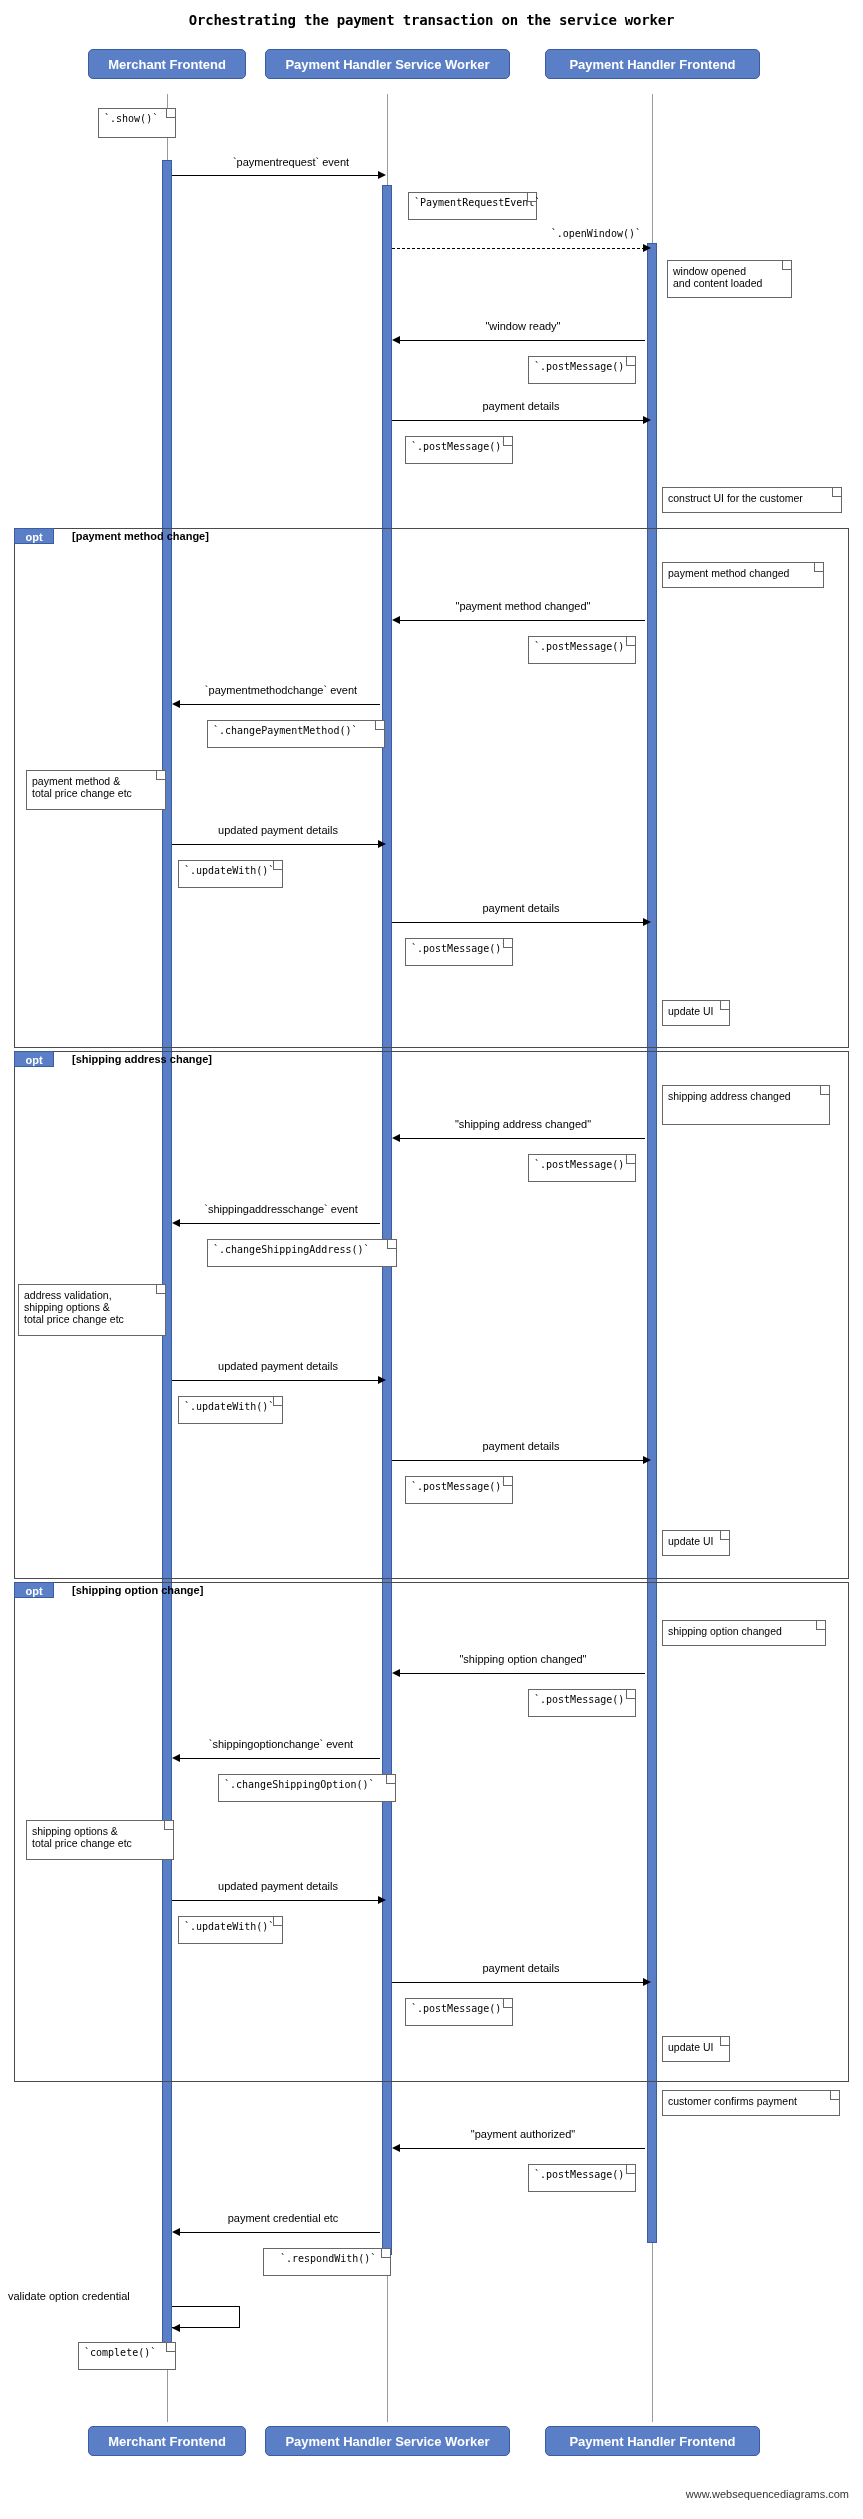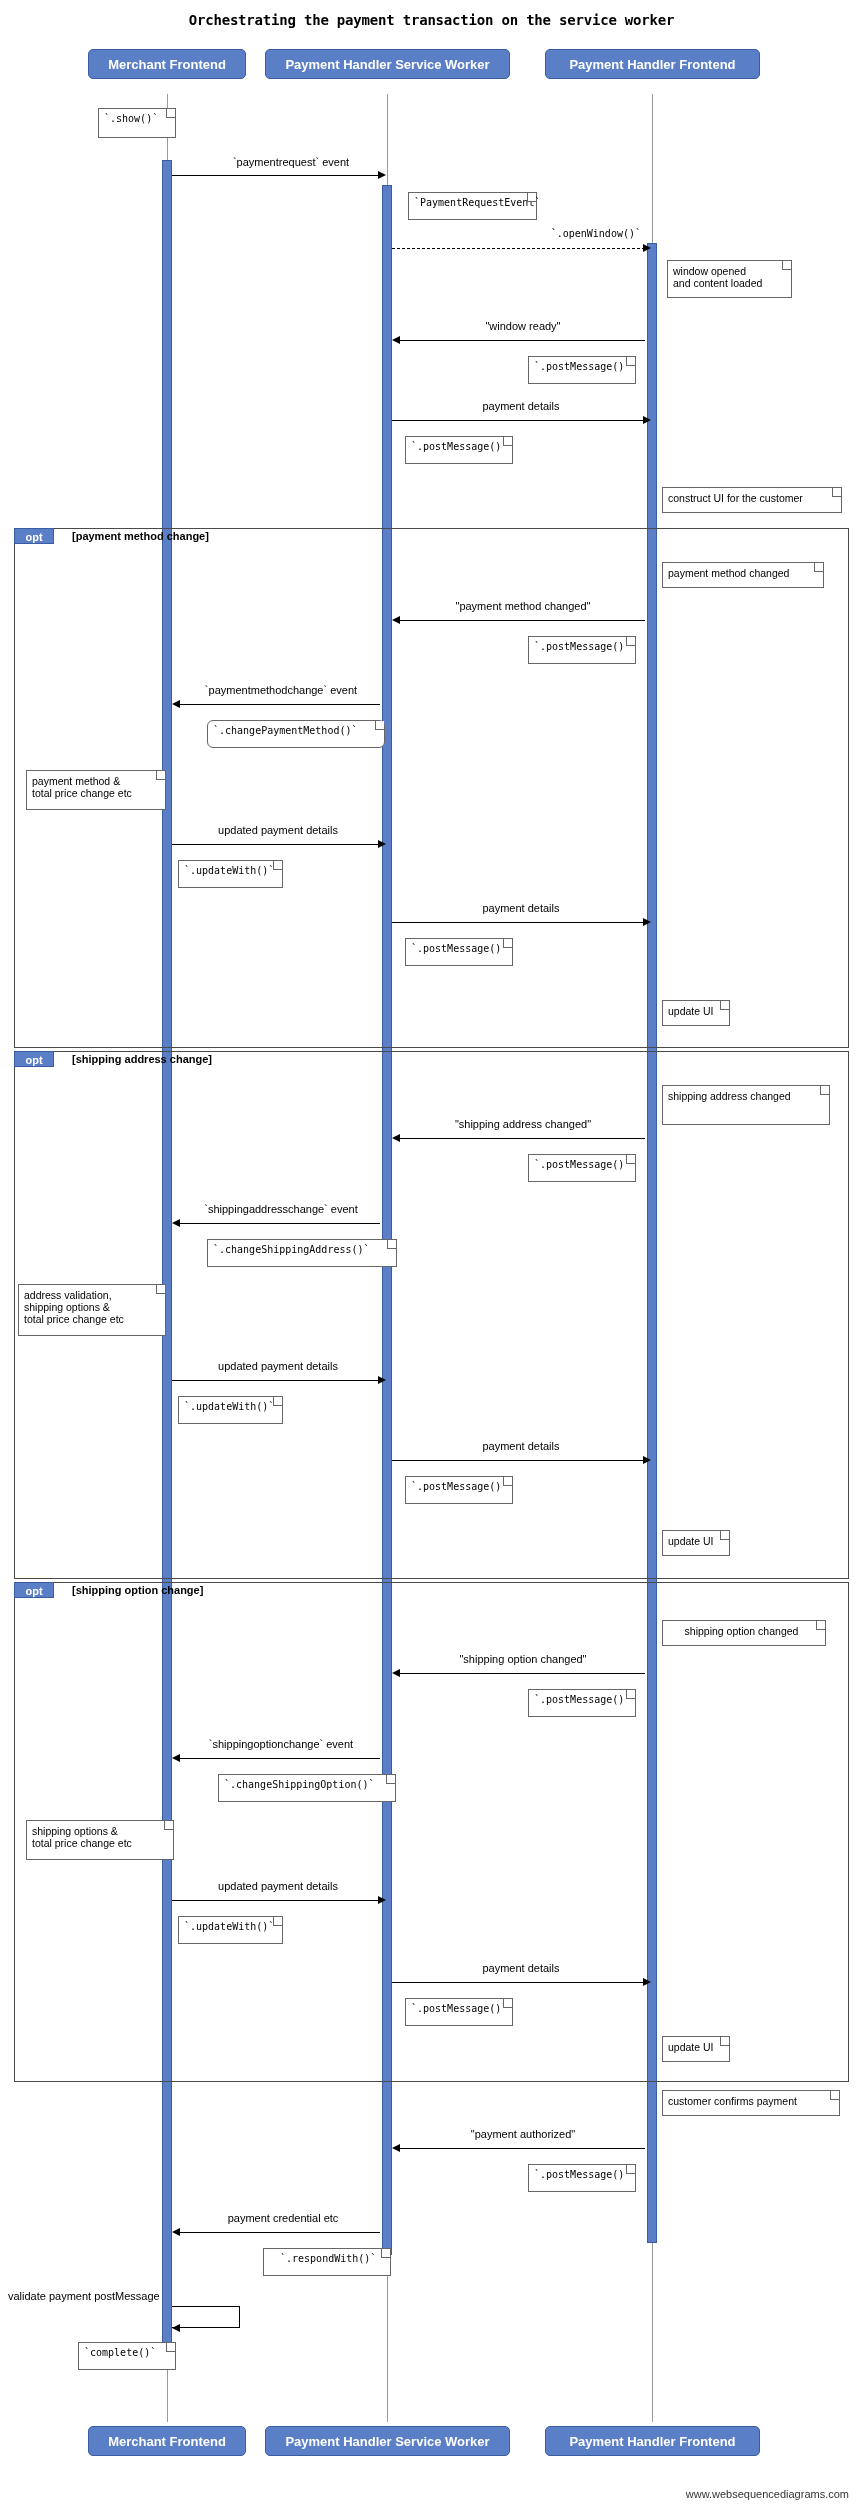--- a/index.html
+++ b/index.html
@@ -225,21 +225,21 @@
   <div class="arrow-label" style="left:430px; top:600px; width:186px;">"payment method changed"</div>
   <div class="arrow-line" style="left:400px; top:620px; width:245px;"></div>
   <div class="arrow-head left" style="left:392px; top:616px;"></div>
 
   <div class="note mono" style="left:528px; top:636px; width:108px; height:28px;">`.postMessage()`<span class="fold"></span></div>
 
   <div class="arrow-label" style="left:178px; top:684px; width:206px;">`paymentmethodchange` event</div>
   <div class="arrow-line" style="left:180px; top:704px; width:200px;"></div>
   <div class="arrow-head left" style="left:172px; top:700px;"></div>
 
-  <div class="note mono" style="left:207px; top:720px; width:178px; height:28px;border-radius:6px;">`.changePaymentMethod()`<span class="fold"></span></div>
+  <div class="note mono" style="left:207px; top:720px; width:178px; height:28px;">`.changePaymentMethod()`<span class="fold"></span></div>
 
   <div class="note" style="left:26px; top:770px; width:140px; height:40px;">payment method &amp;
 total price change etc<span class="fold"></span></div>
 
   <div class="arrow-label" style="left:185px; top:824px; width:186px;">updated payment details</div>
   <div class="arrow-line" style="left:172px; top:844px; width:208px;"></div>
   <div class="arrow-head right" style="left:378px; top:840px;"></div>
 
   <div class="note mono" style="left:178px; top:860px; width:105px; height:28px;">`.updateWith()`<span class="fold"></span></div>
 
@@ -276,21 +276,21 @@
   <div class="note mono" style="left:178px; top:1396px; width:105px; height:28px;">`.updateWith()`<span class="fold"></span></div>
 
   <div class="arrow-label" style="left:428px; top:1440px; width:186px;">payment details</div>
   <div class="arrow-line" style="left:392px; top:1460px; width:253px;"></div>
   <div class="arrow-head right" style="left:643px; top:1456px;"></div>
 
   <div class="note mono" style="left:405px; top:1476px; width:108px; height:28px;">`.postMessage()`<span class="fold"></span></div>
 
   <div class="note" style="left:662px; top:1530px; width:68px; height:26px;">update UI<span class="fold"></span></div>
 
-  <div class="note" style="left:662px; top:1620px; width:164px; height:26px;text-align:center;">shipping option changed<span class="fold"></span></div>
+  <div class="note" style="left:662px; top:1620px; width:164px; height:26px;">shipping option changed<span class="fold"></span></div>
 
   <div class="arrow-label" style="left:430px; top:1653px; width:186px;">"shipping option changed"</div>
   <div class="arrow-line" style="left:400px; top:1673px; width:245px;"></div>
   <div class="arrow-head left" style="left:392px; top:1669px;"></div>
 
   <div class="note mono" style="left:528px; top:1689px; width:108px; height:28px;">`.postMessage()`<span class="fold"></span></div>
 
   <div class="arrow-label" style="left:178px; top:1738px; width:206px;">`shippingoptionchange` event</div>
   <div class="arrow-line" style="left:180px; top:1758px; width:200px;"></div>
   <div class="arrow-head left" style="left:172px; top:1754px;"></div>
@@ -321,21 +321,21 @@
   <div class="arrow-head left" style="left:392px; top:2144px;"></div>
 
   <div class="note mono" style="left:528px; top:2164px; width:108px; height:28px;">`.postMessage()`<span class="fold"></span></div>
 
   <div class="arrow-label" style="left:190px; top:2212px; width:186px;">payment credential etc</div>
   <div class="arrow-line" style="left:180px; top:2232px; width:200px;"></div>
   <div class="arrow-head left" style="left:172px; top:2228px;"></div>
 
   <div class="note mono" style="left:263px; top:2248px; width:128px; height:28px;padding-left:16px;">`.respondWith()`<span class="fold"></span></div>
 
-  <div class="arrow-label" style="left:8px; top:2290px; width:160px; text-align:left;">validate payment postMessage</div>
+  <div class="arrow-label" style="left:8px; top:2290px; width:160px; text-align:left;">validate option credential</div>
   <div class="self-call" style="left:172px; top:2306px; width:68px; height:22px;"></div>
   <div class="arrow-head left" style="left:172px; top:2324px;"></div>
 
   <div class="note mono" style="left:78px; top:2342px; width:98px; height:28px;">`complete()`<span class="fold"></span></div>
 
   <div class="footer" style="top:2488px;">www.websequencediagrams.com</div>
 
 </div>
 
 </body></html>

